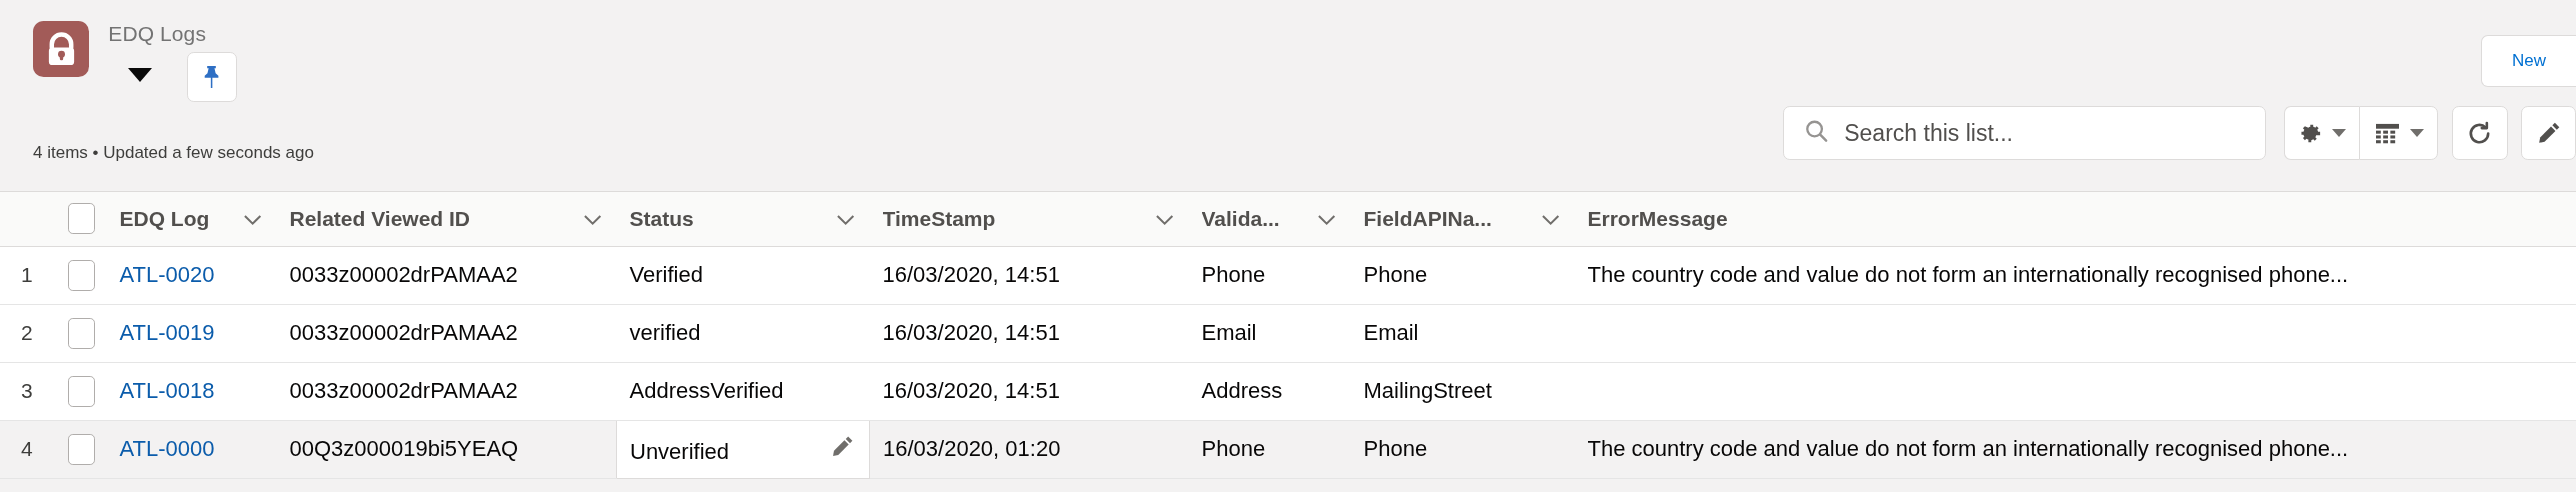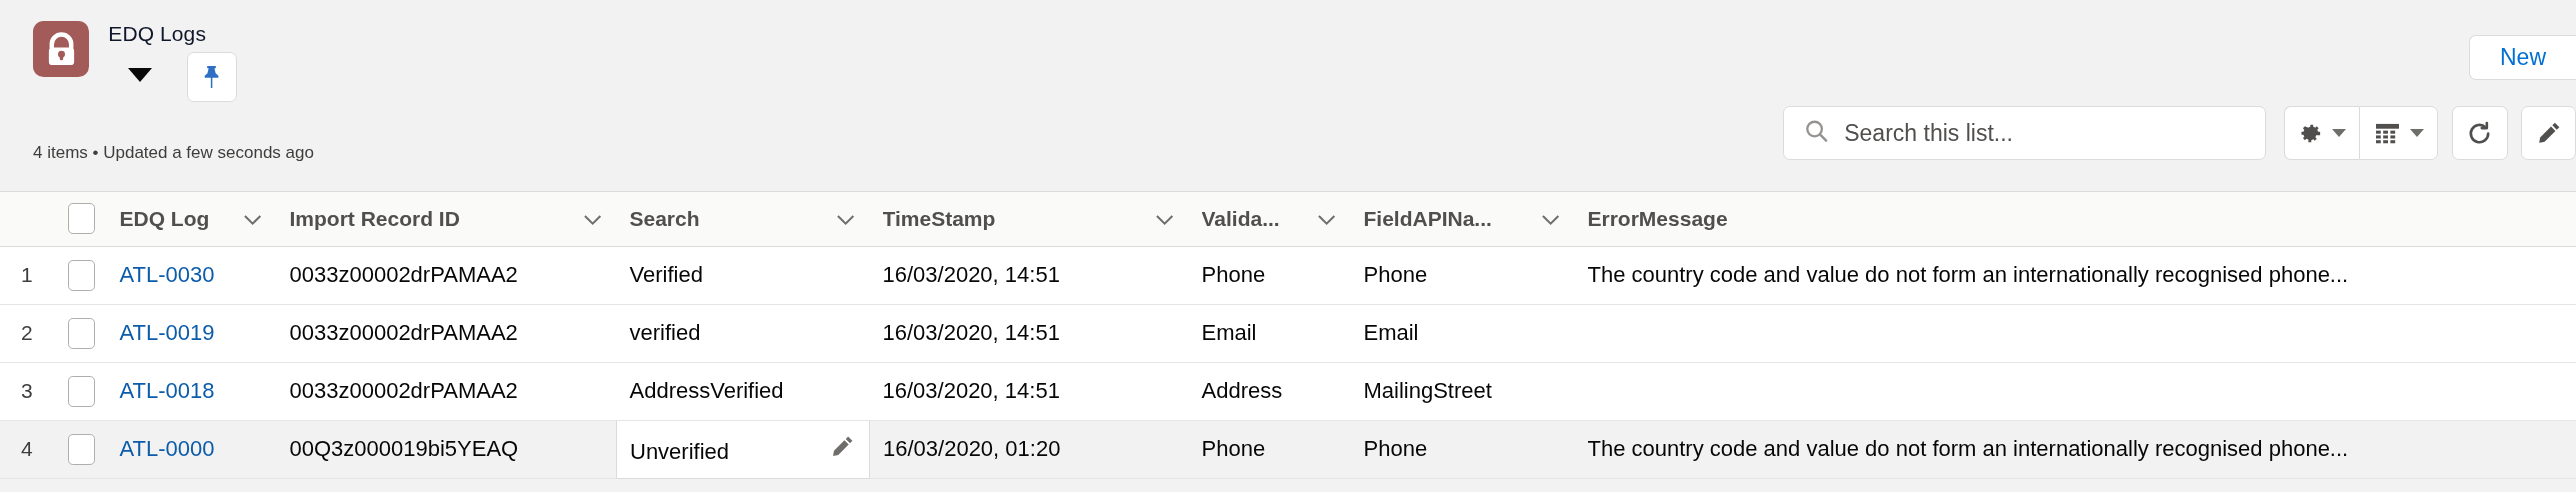--- a/index.html
+++ b/index.html
@@ -30,21 +30,21 @@
     background: #a25b58;
     display: flex; align-items: center; justify-content: center;
     flex: 0 0 auto;
     margin-right: 19.3px;
   }
   .obj-icon svg { display: block; }
 
   .title-block { padding-top: 0px; }
   .entity-name {
     font-size: 21px;
-    color: #0f172a;
+    color: #737373;
     line-height: 25px;
     letter-spacing: 0.1px;
     white-space: nowrap;
   }
   .title-row { display: flex; align-items: center; margin-top: 1.9px; }
   .list-title {
     font-size: 33px;
     font-weight: 700;
     color: #080707;
     line-height: 41px;
@@ -82,28 +82,28 @@
 
   
   .header-actions {
     position: absolute;
     right: 0px;
     top: 35px;
     display: flex;
     align-items: center;
   }
   .btn {
-    height: 45px;
+    height: 52px;
     min-width: 50px;
     padding: 0 30px;
     background: #fff;
     border: 1px solid #dddbda;
     border-right: none;
     color: #0070d2;
-    font-size: 23px;
+    font-size: 17px;
     display: flex; align-items: center; justify-content: center;
     cursor: pointer;
     white-space: nowrap;
   }
   .btn:first-child { border-radius: 6.8px 0 0 6.8px; }
 
   
   .toolbar {
     position: absolute;
     right: 0px;
@@ -346,32 +346,32 @@
               <span class="col-chevron">
                 <svg width="19.3" height="11.6" viewBox="0 0 20 12">
                     <path d="M2 2 L10 10 L18 2" fill="none" stroke="#706e6b" stroke-width="2.1"></path>
                   </svg>
               </span>
             </div>
           </th>
 
           <th>
             <div class="th-inner">
-              <span class="th-label">Import Record ID</span>
-              <span class="col-chevron">
-                <svg width="19.3" height="11.6" viewBox="0 0 20 12">
-                    <path d="M2 2 L10 10 L18 2" fill="none" stroke="#706e6b" stroke-width="2.1"></path>
-                  </svg>
-              </span>
-            </div>
-          </th>
-
-          <th>
-            <div class="th-inner">
-              <span class="th-label">Search</span>
+              <span class="th-label">Related Viewed ID</span>
+              <span class="col-chevron">
+                <svg width="19.3" height="11.6" viewBox="0 0 20 12">
+                    <path d="M2 2 L10 10 L18 2" fill="none" stroke="#706e6b" stroke-width="2.1"></path>
+                  </svg>
+              </span>
+            </div>
+          </th>
+
+          <th>
+            <div class="th-inner">
+              <span class="th-label">Status</span>
               <span class="col-chevron">
                 <svg width="19.3" height="11.6" viewBox="0 0 20 12">
                     <path d="M2 2 L10 10 L18 2" fill="none" stroke="#706e6b" stroke-width="2.1"></path>
                   </svg>
               </span>
             </div>
           </th>
 
           <th>
             <div class="th-inner">
@@ -414,21 +414,21 @@
         </tr>
       </thead>
 
       <tbody>
 
         <tr>
           <td class="rownum">1</td>
           <td>
               <span class="cb"></span>
             </td>
-          <td class="cell-link"><a>ATL-0030</a></td>
+          <td class="cell-link"><a>ATL-0020</a></td>
           <td>0033z00002drPAMAA2</td>
           <td>Verified</td>
           <td>16/03/2020, 14:51</td>
           <td>Phone</td>
           <td>Phone</td>
           <td>The country code and value do not form an internationally recognised phone...</td>
         </tr>
 
         <tr>
           <td class="rownum">2</td>

